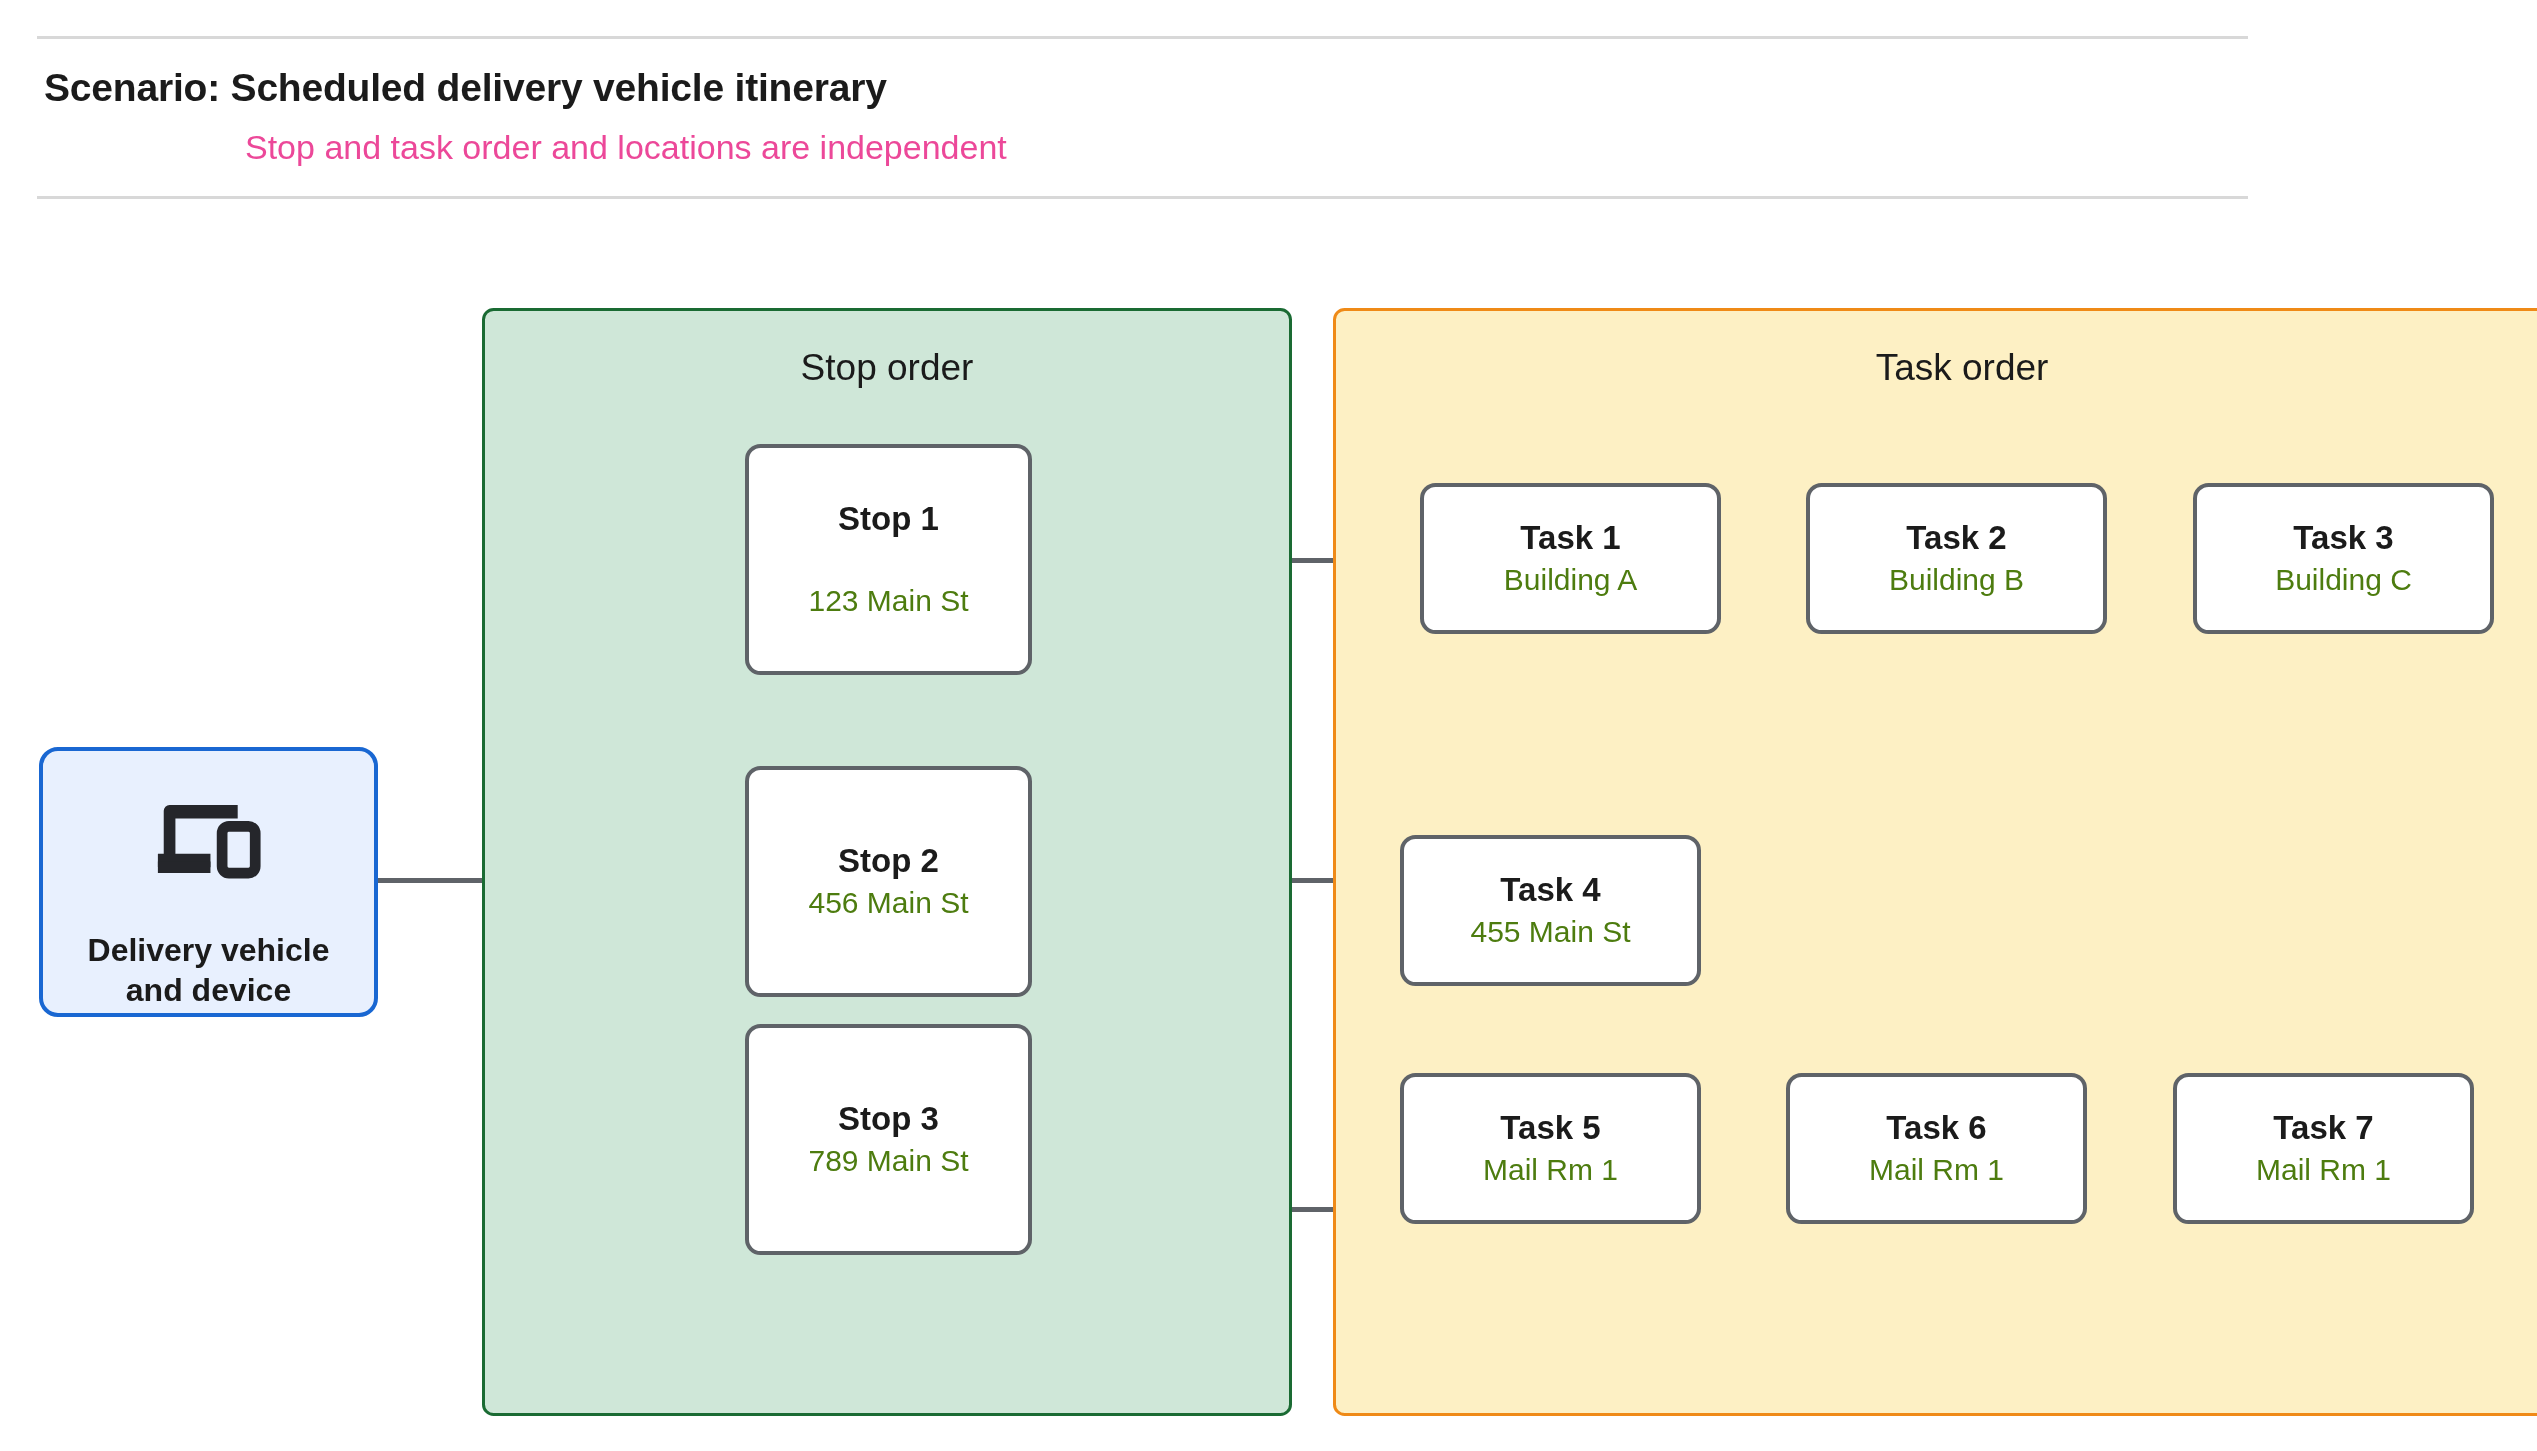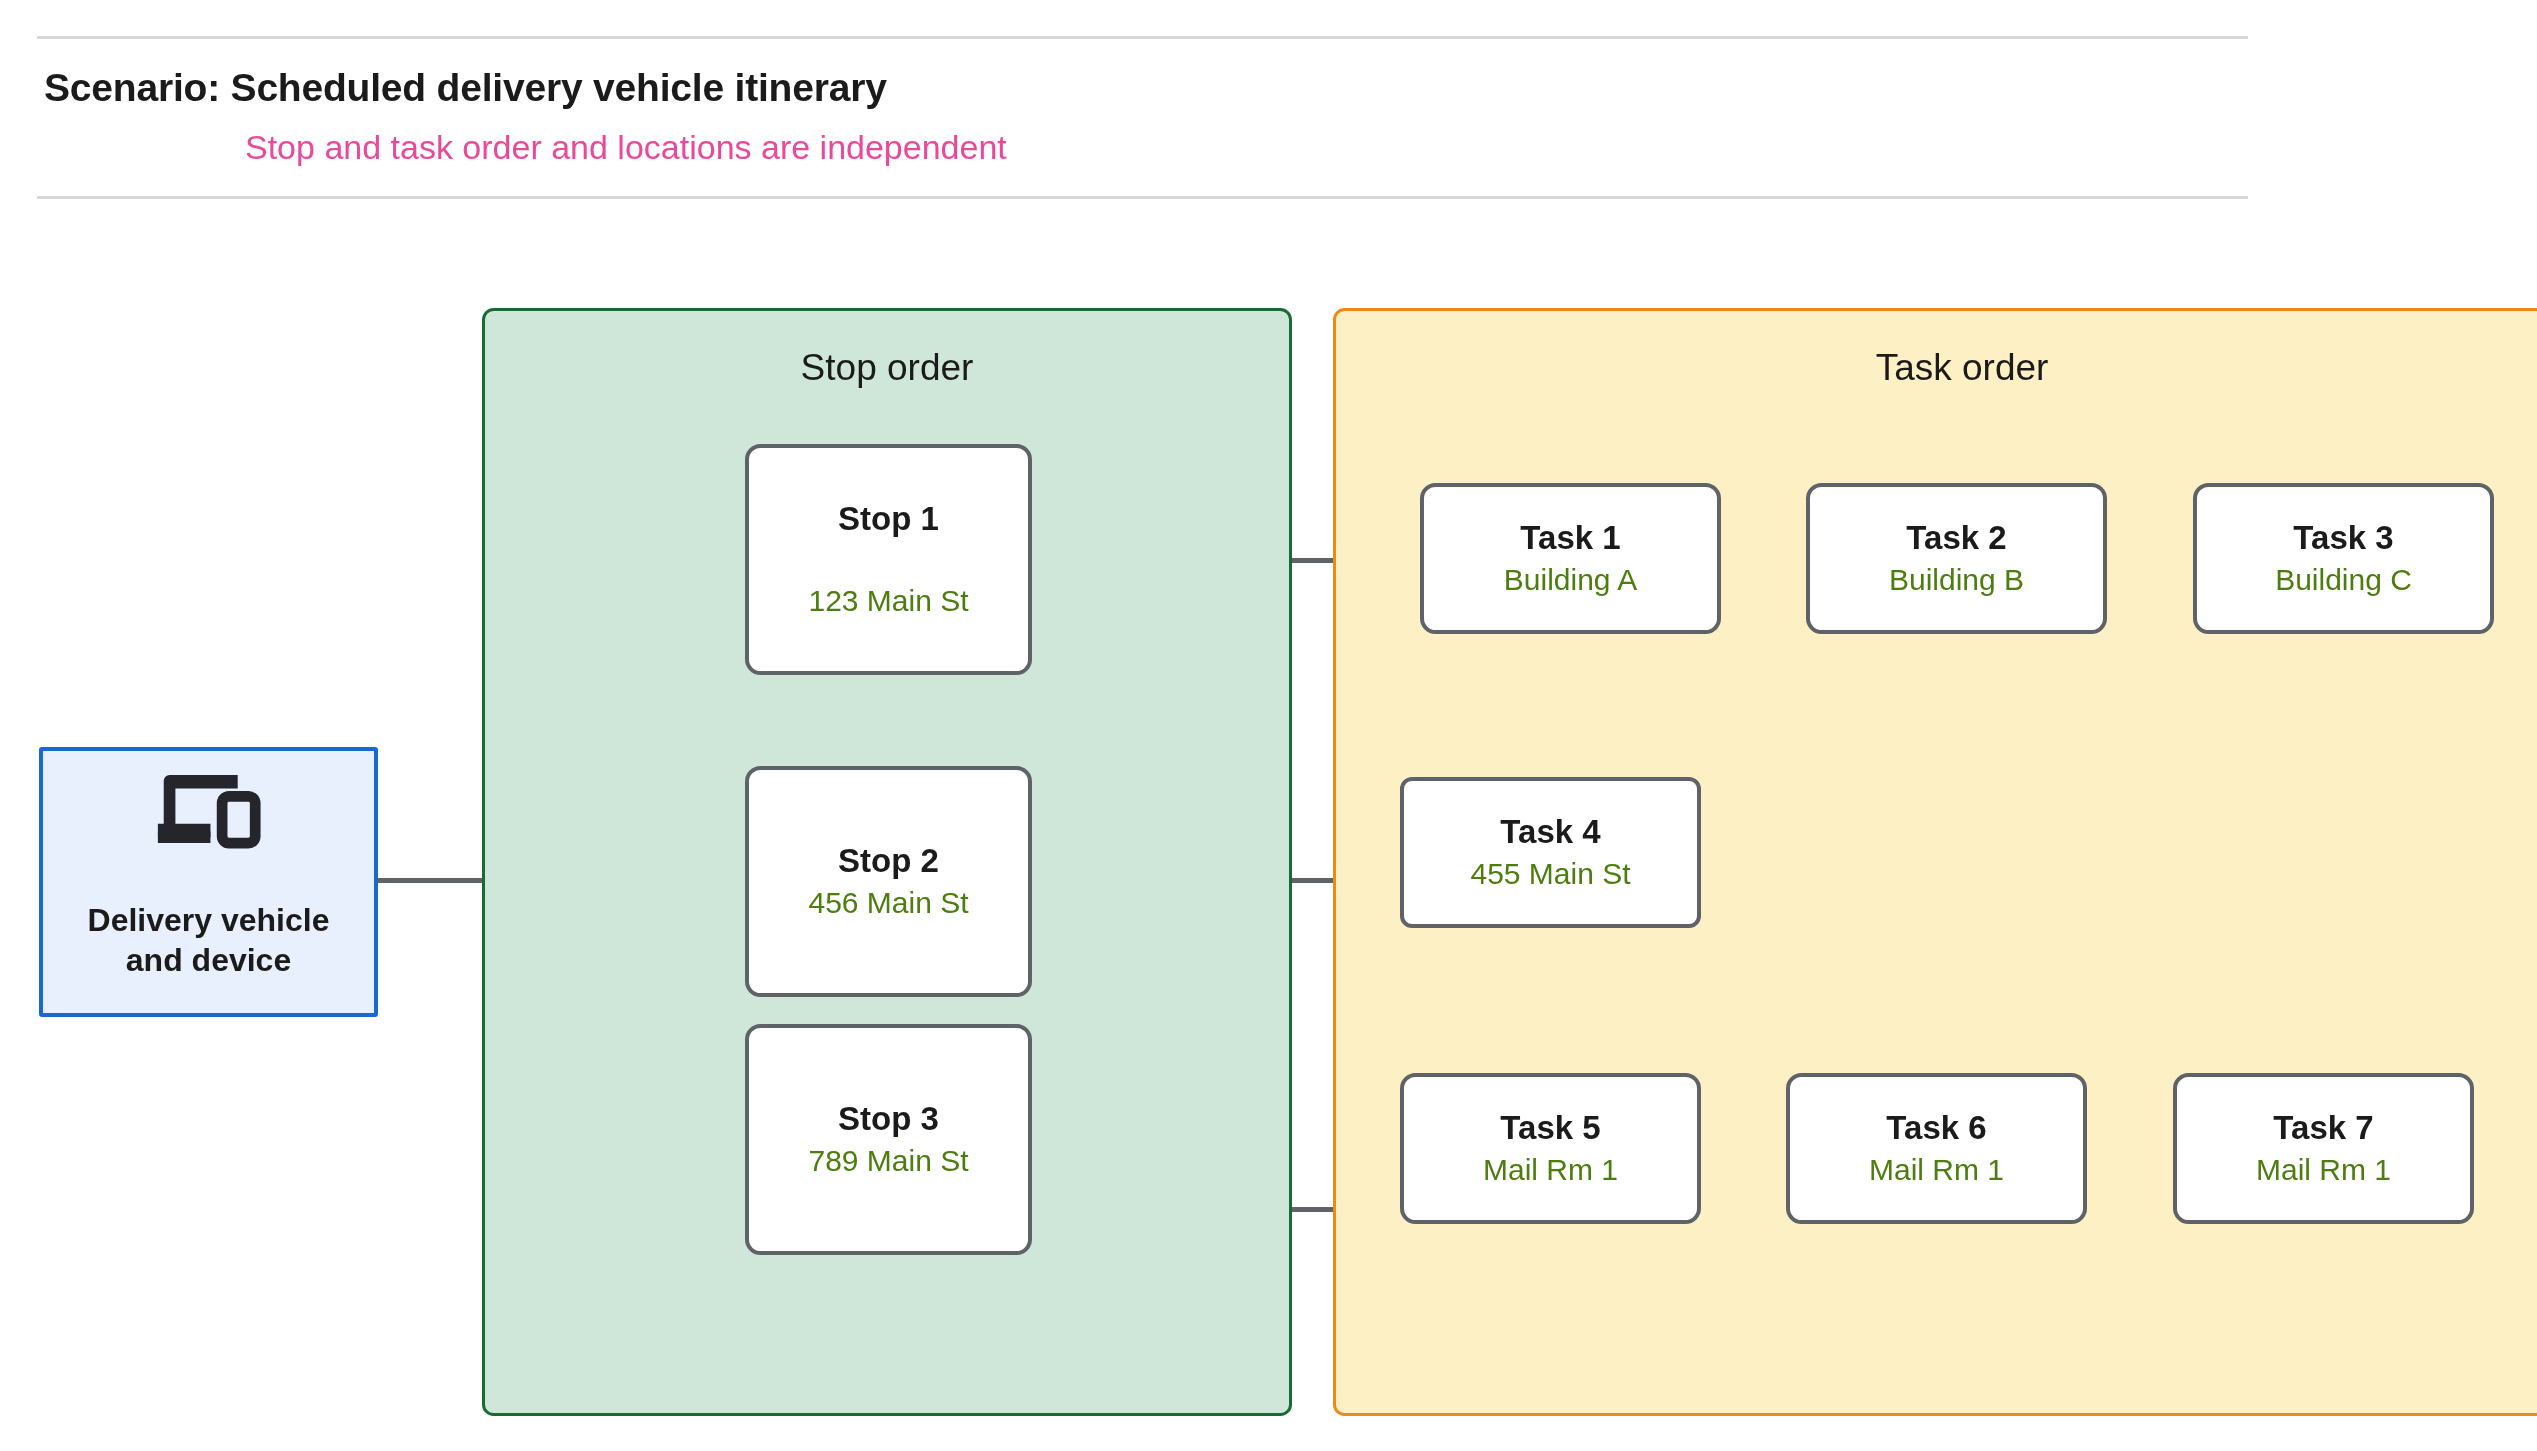--- a/index.html
+++ b/index.html
@@ -130,39 +130,39 @@
   #stop-node-3 { top: 1024px; }
 
   .task-node {
     width: 301px;
     height: 151px;
   }
   .task-col-1 { left: 1400px; }
   .task-col-2 { left: 1786px; }
   .task-col-3 { left: 2173px; }
   .task-row-1 { top: 483px; margin-left: 20px; }
-  .task-row-2 { top: 777px; border-radius: 12px; }
+  .task-row-2 { top: 835px; }
   .task-row-3 { top: 1073px; }
 
   
   #device-node {
     position: absolute;
     left: 39px;
     top: 747px;
     width: 339px;
     height: 270px;
     box-sizing: border-box;
     background: #e8f0fe;
     border: 4.8px solid #1967d2;
-    border-radius: 3px;
+    border-radius: 19px;
     display: flex;
     flex-direction: column;
     align-items: center;
     justify-content: flex-start;
-    padding-top: 20px;
+    padding-top: 50px;
   }
   #devices-icon {
     width: 109px;
     height: 80px;
     display: block;
   }
   #device-label {
     margin-top: 50px;
     text-align: center;
     font-size: 32px;

